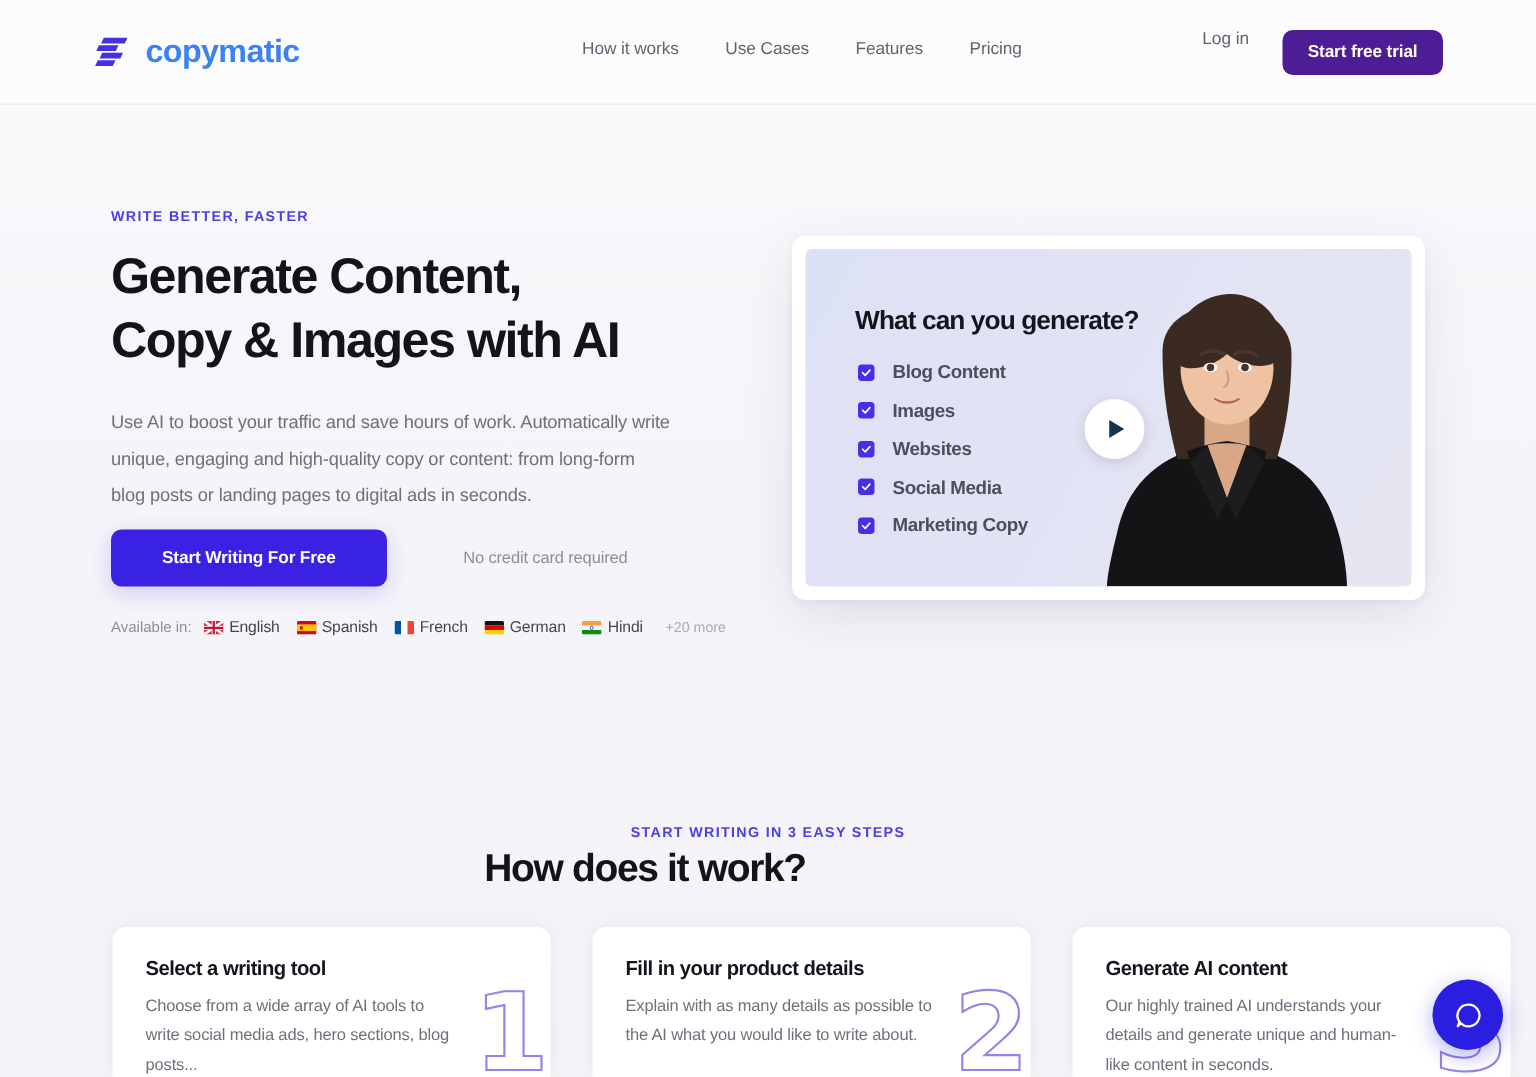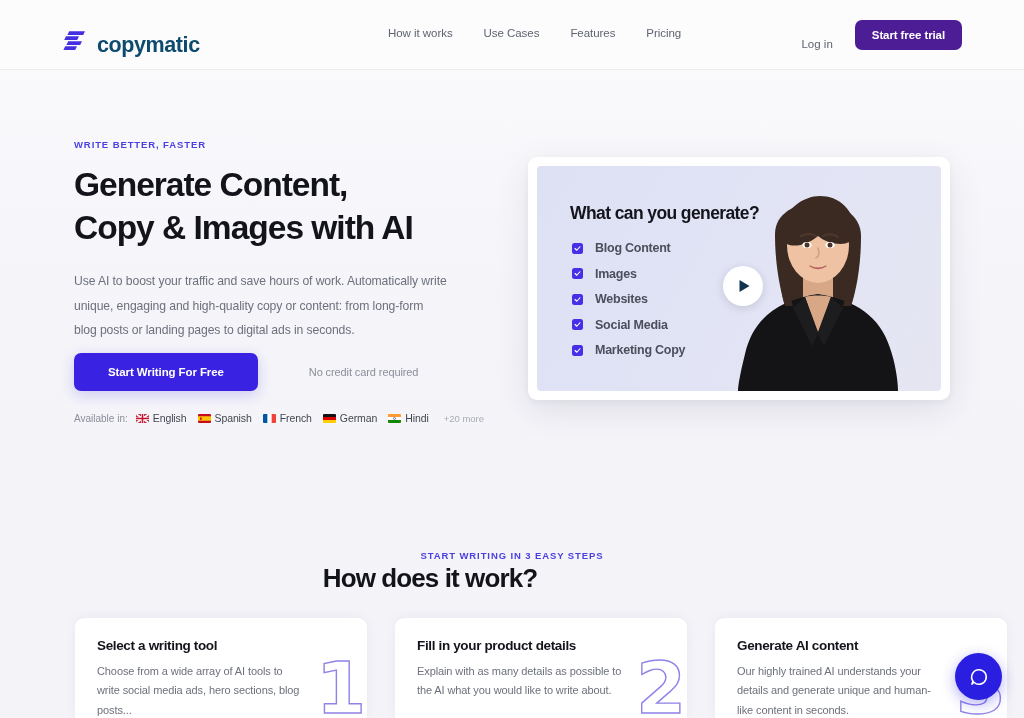--- a/index.html
+++ b/index.html
@@ -25,37 +25,36 @@
     display: flex; align-items: center;
     border-bottom: 1px solid #ececed;
     z-index: 20;
   }
   .logo-wrap {
     position: absolute; left: 62px; top: 21px;
     display: flex; align-items: center; gap: 9px;
   }
   .logo-mark { width: 26px; height: 26px; display: block; }
   .logo-text {
-    font-size: 21.5px; font-weight: 700; color: #0c4a6e;
+    font-size: 21.5px; font-weight: 700; color: #3b82f6;
     letter-spacing: -0.4px;
-    margin-top: 12px;
   }
 
   .nav {
     position: absolute; left: 388px; top: 27px;
     display: flex; align-items: center; gap: 31px;
   }
   .nav a {
     font-size: 11.5px; color: #5f6470; text-decoration: none;
     letter-spacing: -0.05px; white-space: nowrap;
   }
 
   .header-right {
     position: absolute; right: 62px; top: 20px;
-    display: flex; align-items: flex-end; gap: 22px;
+    display: flex; align-items: flex-start; gap: 22px;
   }
   .login-link {
     font-size: 11.5px; color: #5f6470; text-decoration: none;
   }
   .btn-trial {
     background: #4c1d95; color: #ffffff;
     font-size: 11.5px; font-weight: 700;
     padding: 9px 17px; border-radius: 7px;
     border: none; cursor: pointer; white-space: nowrap;
     letter-spacing: -0.1px;

